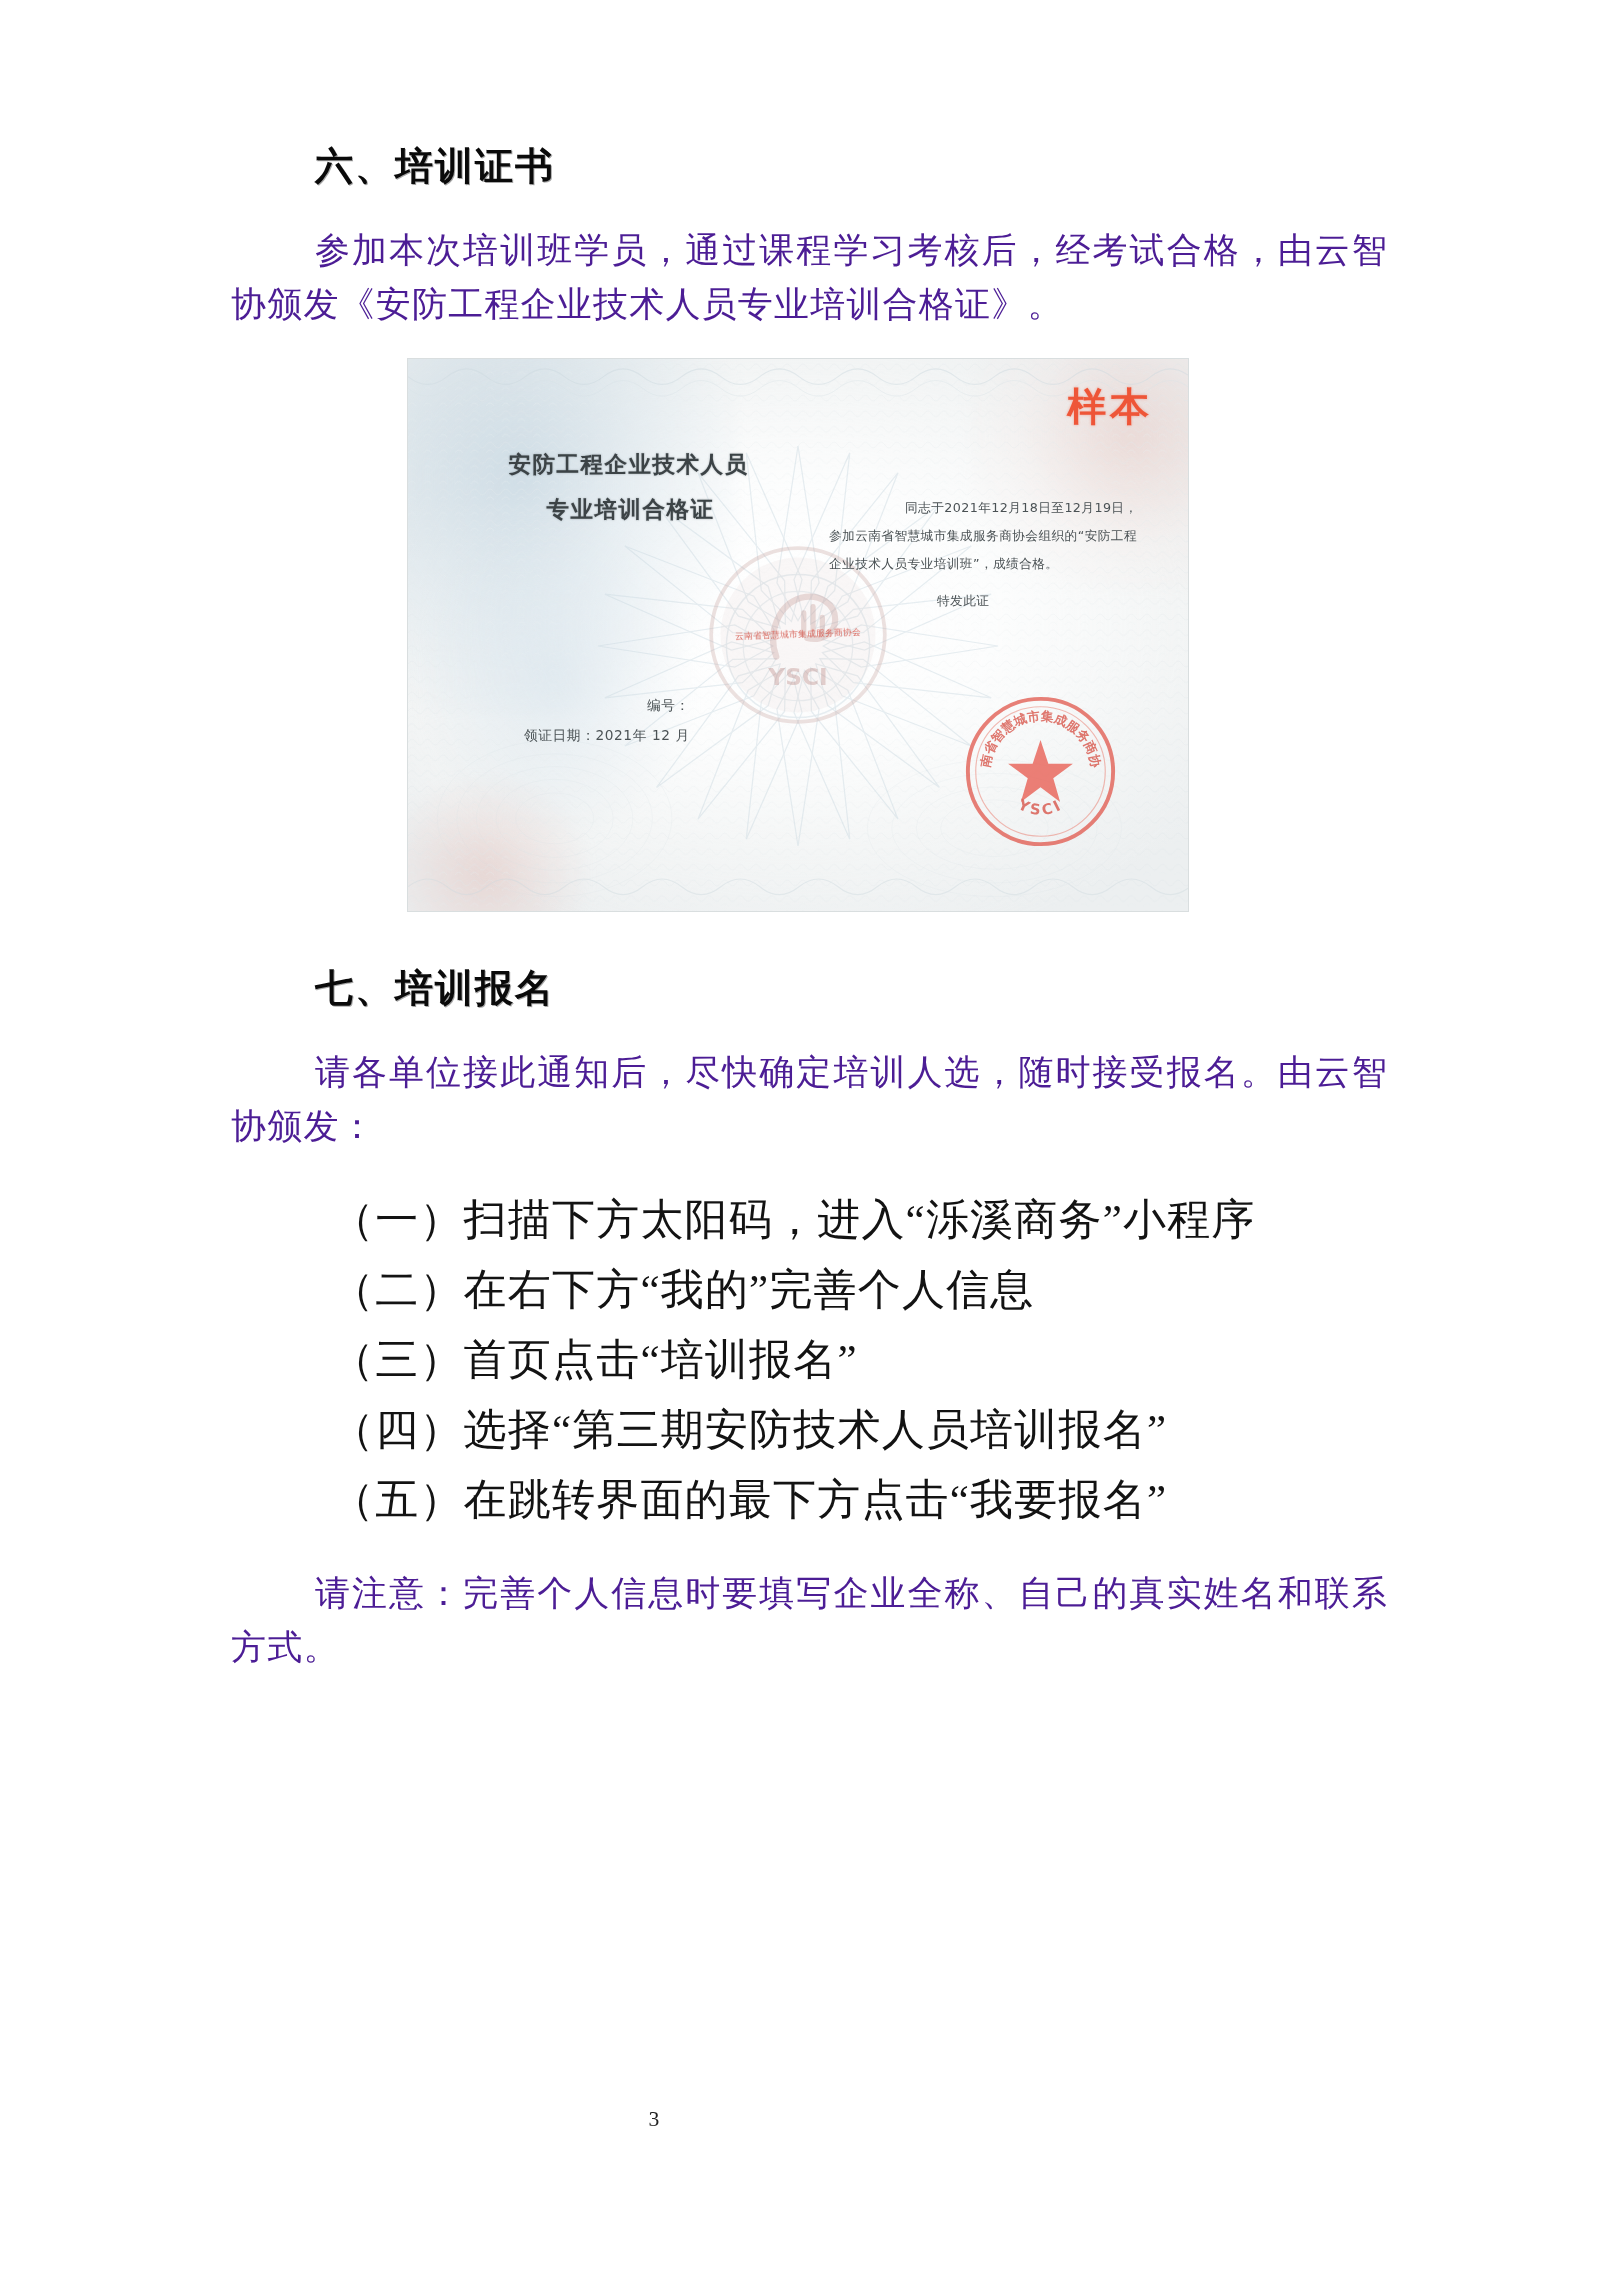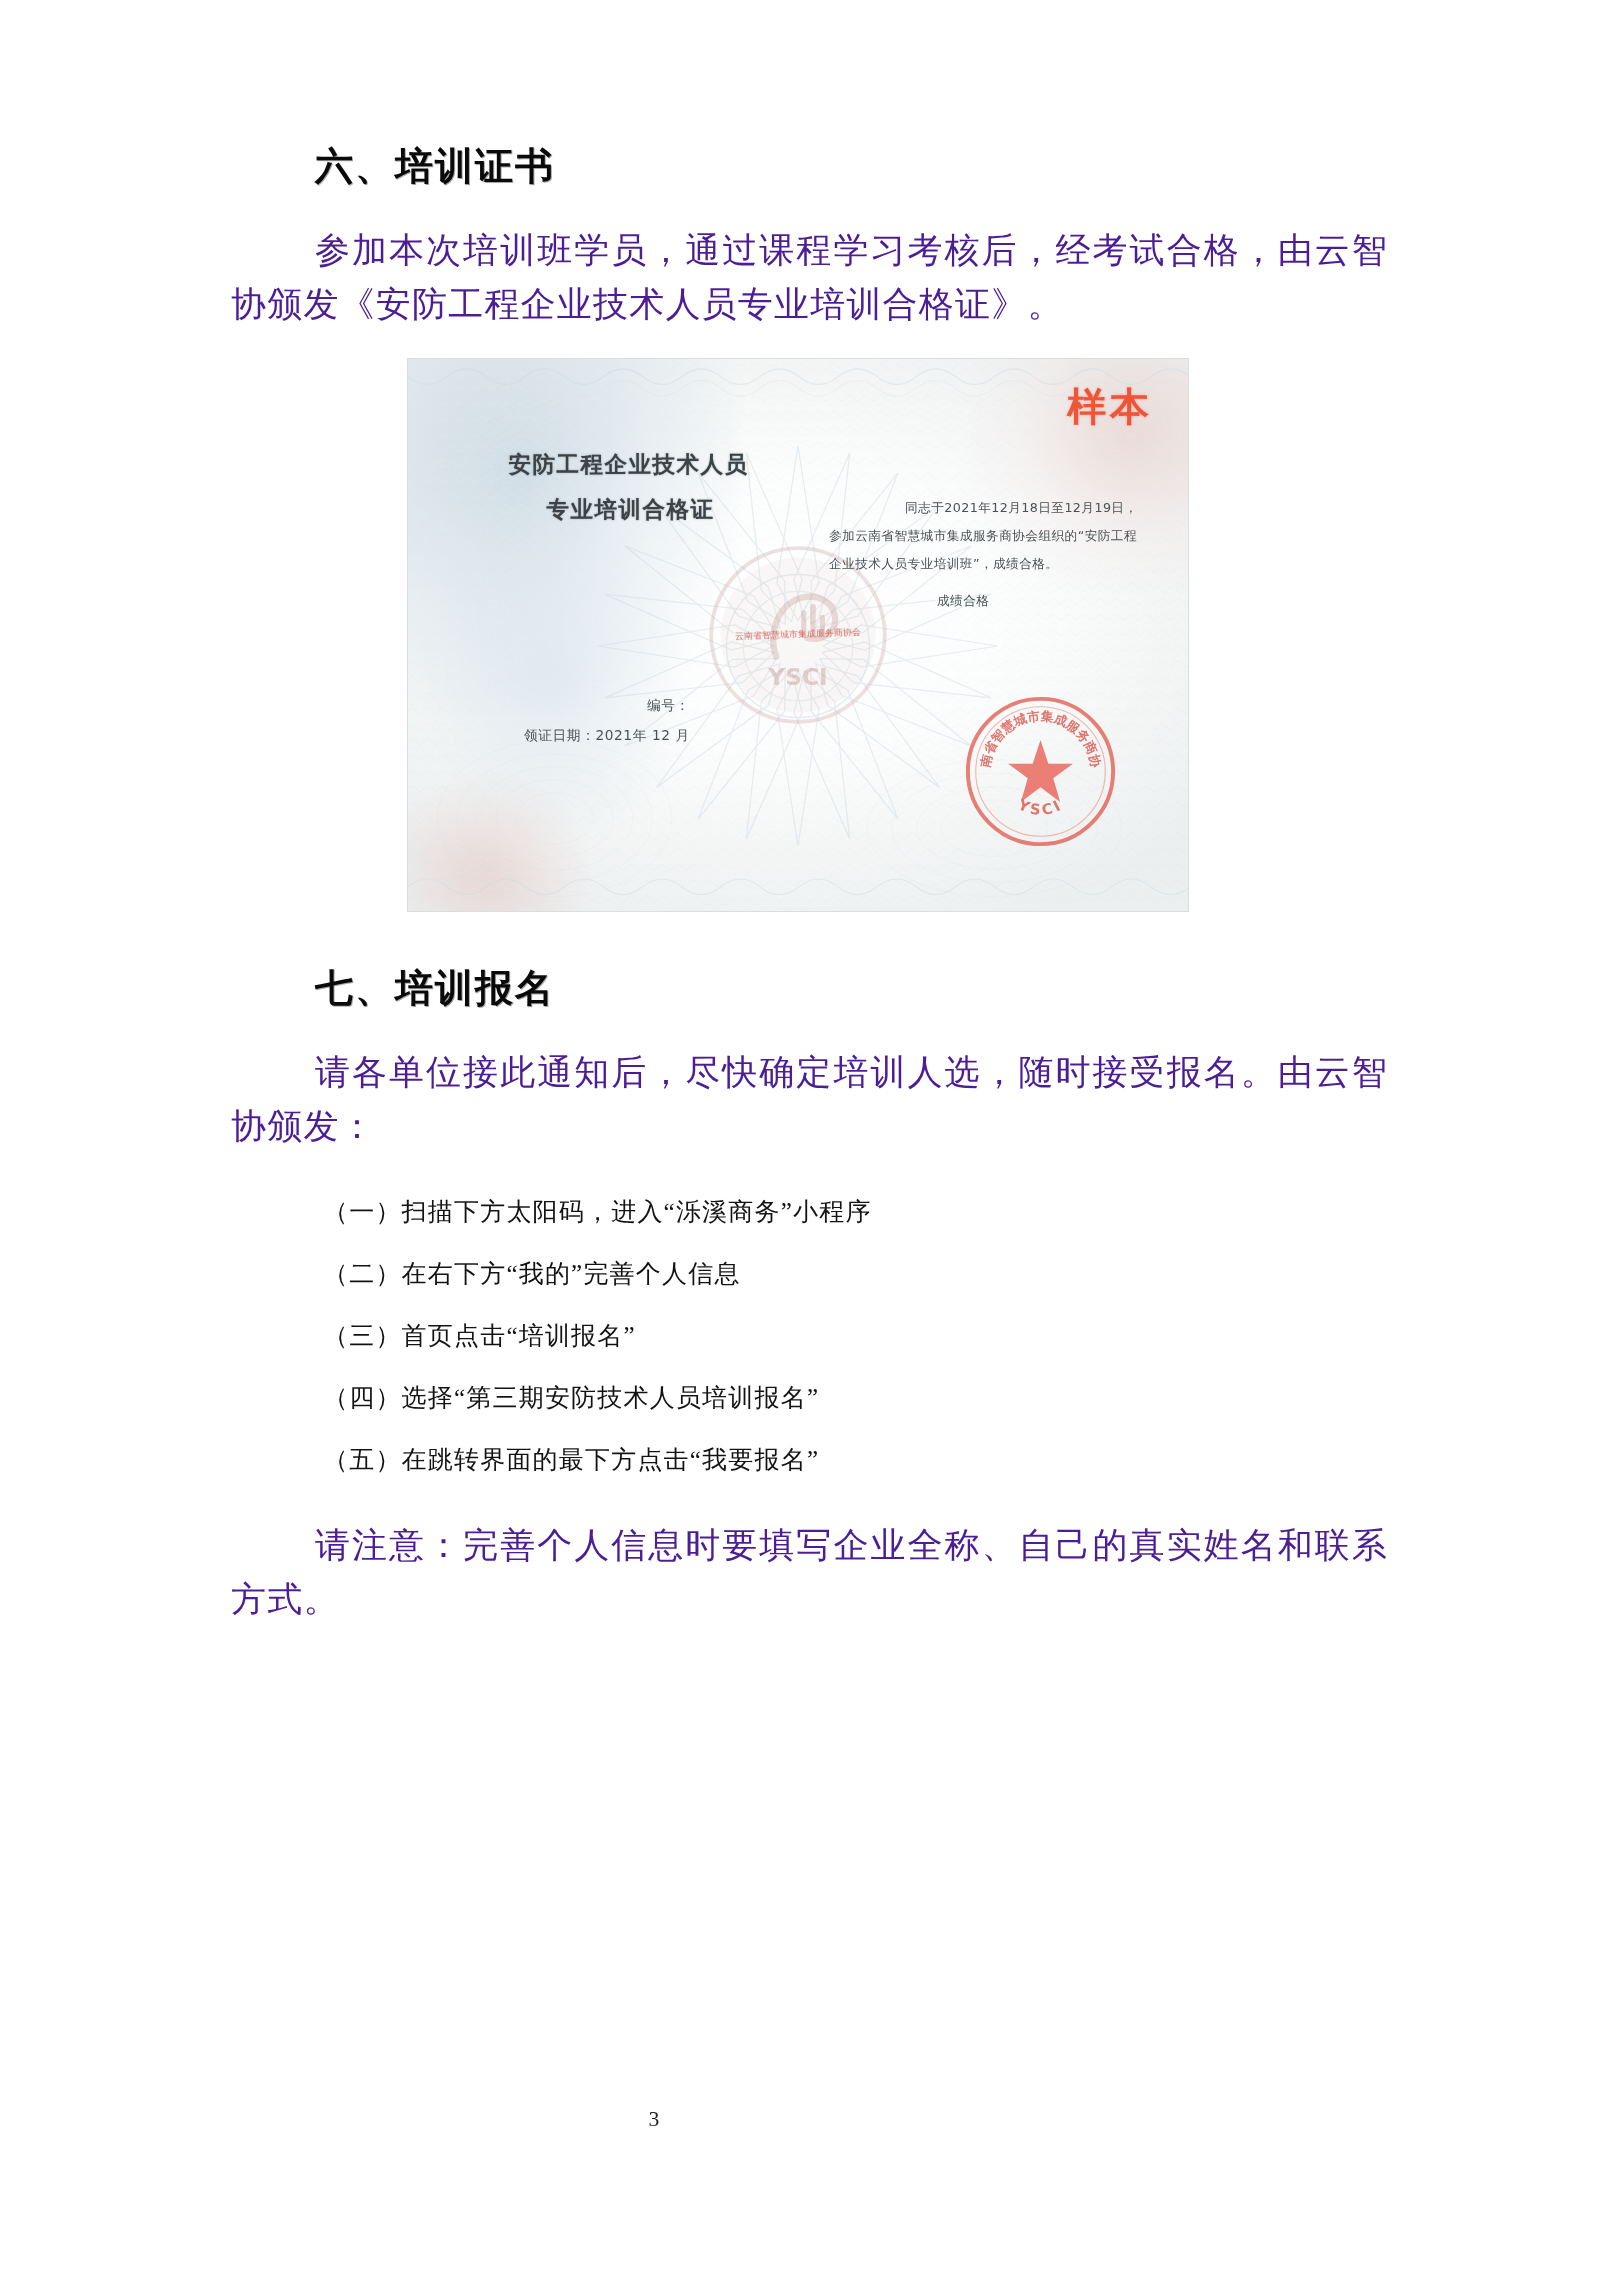--- a/index.html
+++ b/index.html
@@ -40,24 +40,24 @@
     font-size:35px;
     line-height:54px;
     letter-spacing:1.2px;
     margin:0;
     text-align:justify;
     text-justify:inter-ideograph;
     color:#4c1d95;
   }
   .para.indent{ text-indent:84px; }
   .listitem{
-    font-size:25px;
+    font-size:43px;
     line-height:54px;
     letter-spacing:1.2px;
-    margin:8px;
+    margin:16px;
     padding-left:84px;
     color:#131313;
     white-space:nowrap;
   }
   .gap-sm{height:23.5px;}
   .gap-md{height:39px;}
   .gap-lg{height:57px;}
   
   .figure{
     position:relative;
@@ -318,21 +318,21 @@
 
         <div class="cert-title">
           <span class="l1">安防工程企业技术人员</span>
           <span class="l2">专业培训合格证</span>
         </div>
 
         <div class="cert-body">
           <span class="ln1">同志于2021年12月18日至12月19日，</span>
           <span>参加云南省智慧城市集成服务商协会组织的“安防工程</span>
           <span>企业技术人员专业培训班”，成绩合格。</span>
-          <span class="ln4">成绩合格</span>
+          <span class="ln4">特发此证</span>
         </div>
 
         <div class="cert-meta">
           <span>编号：</span>
           <span>领证日期：2021年 12 月</span>
         </div>
 
         <div class="cert-sample">样本</div>
 
         <svg class="cert-seal" viewBox="0 0 160 160">

